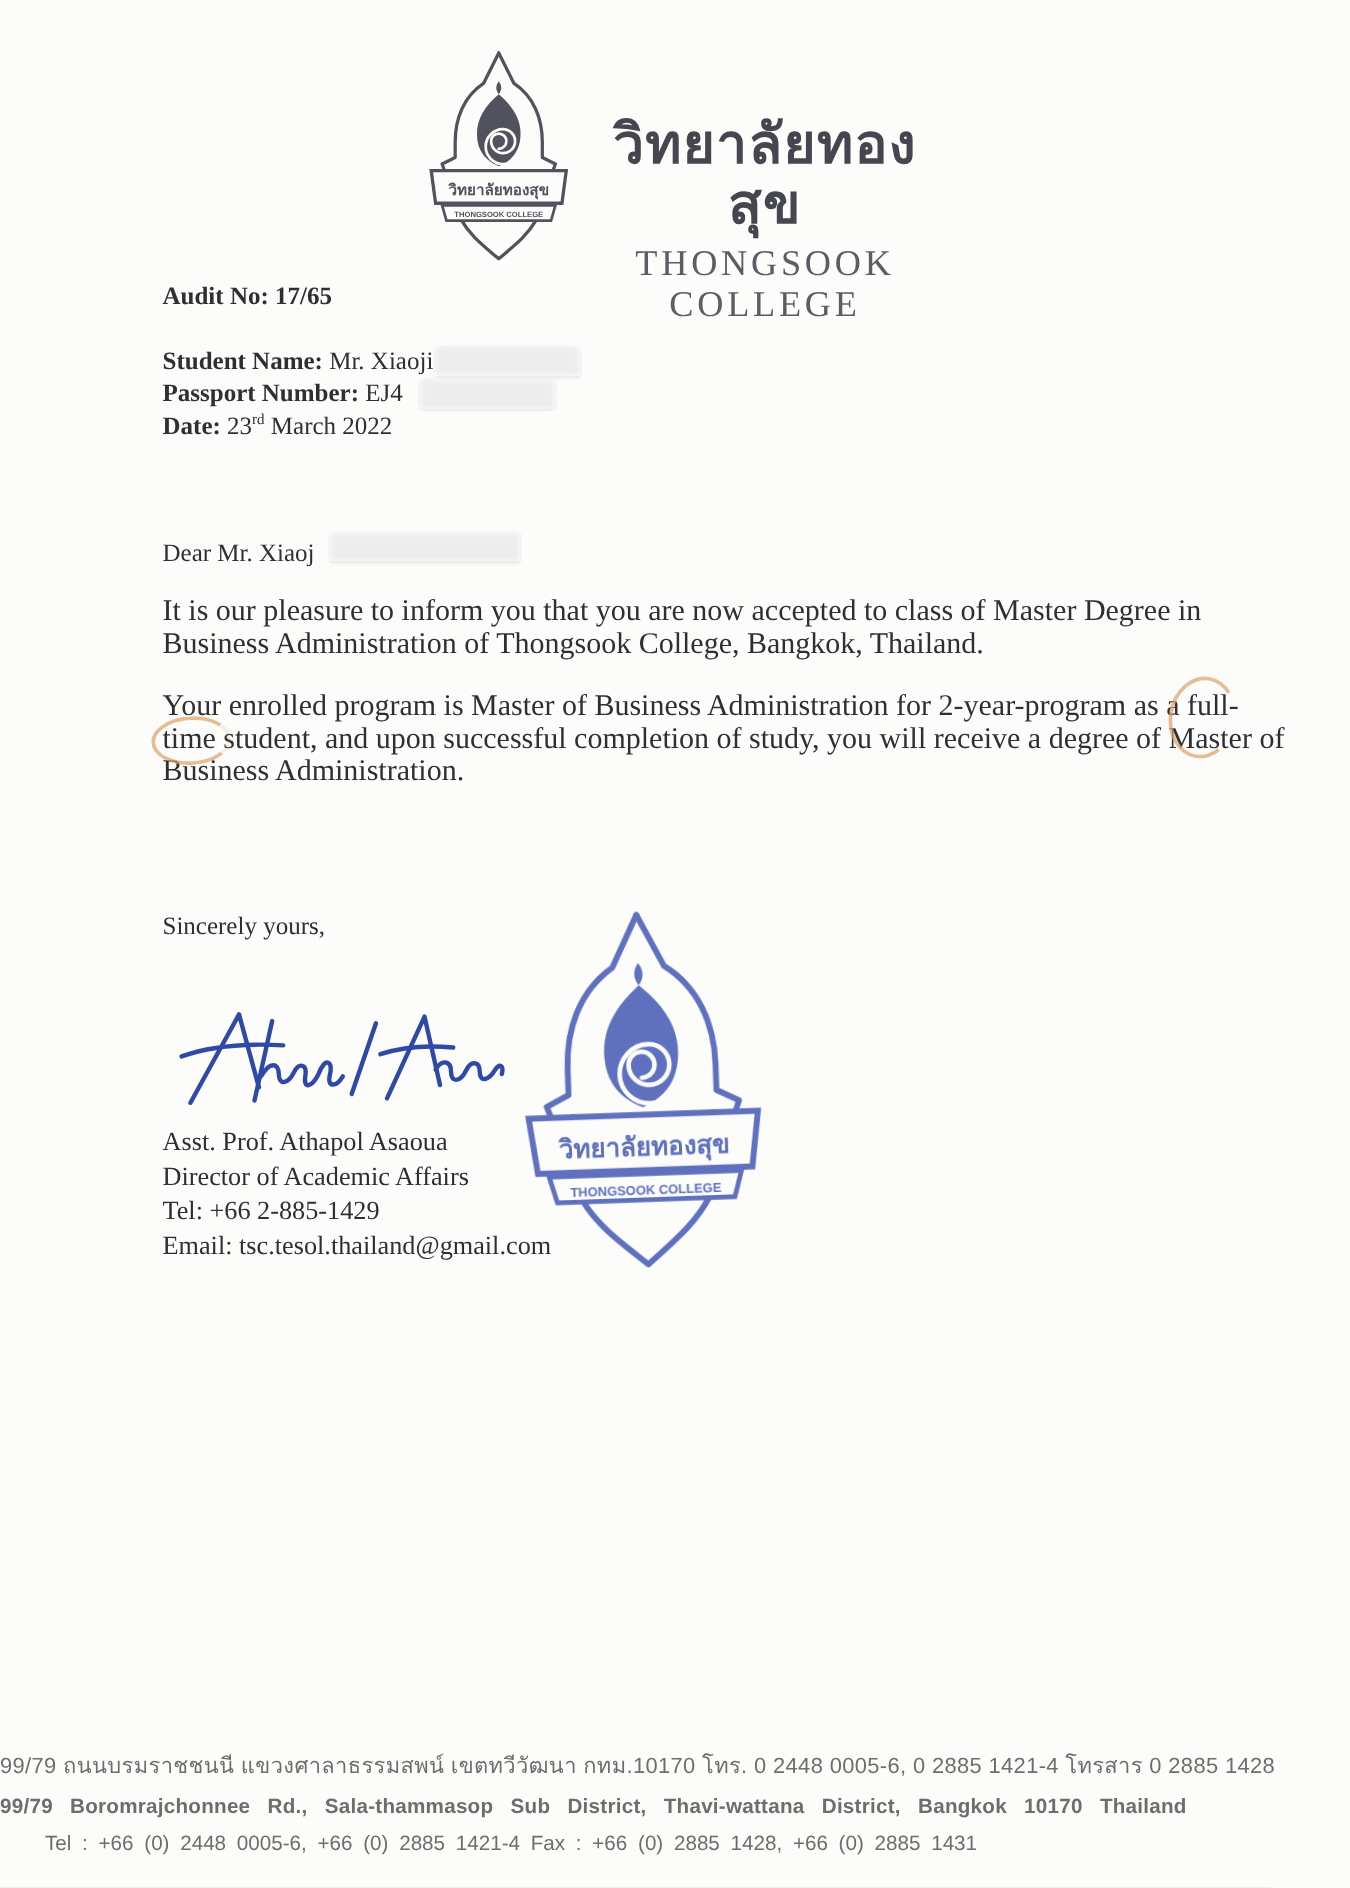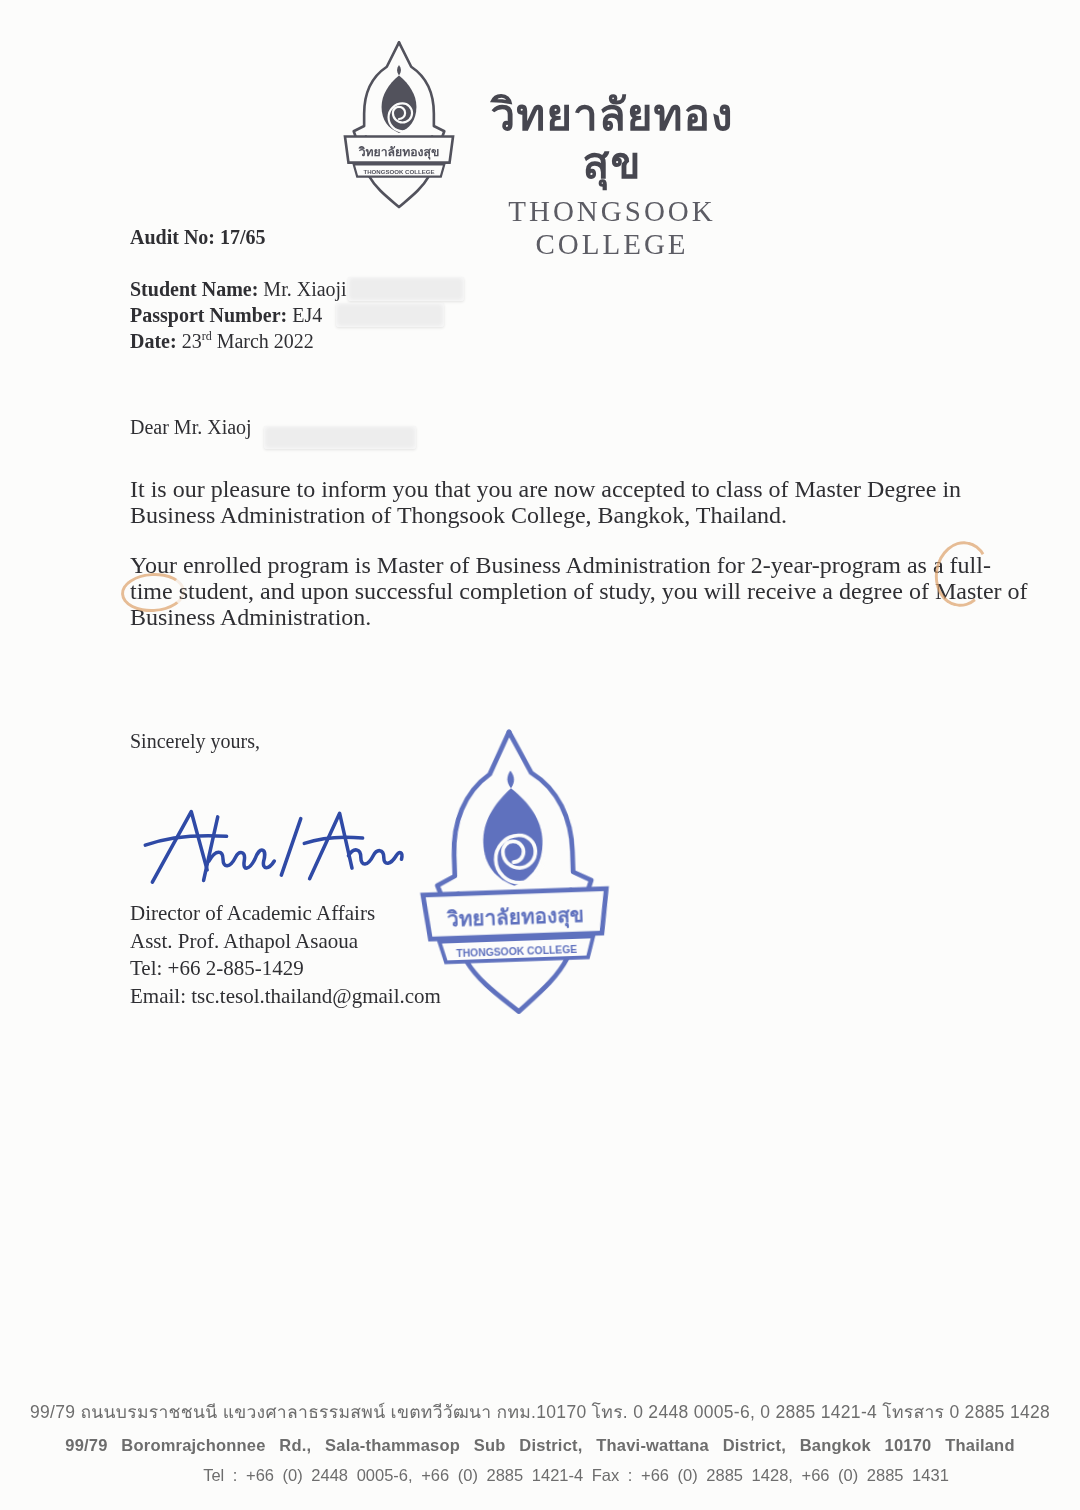--- a/index.html
+++ b/index.html
@@ -28,21 +28,21 @@
   .pen-o{left:-9px;top:-5px;width:58px;height:33px;transform:rotate(-3deg);border-right-color:rgba(221,159,102,.25);}
   
   .signature{position:absolute;left:140px;top:794px;width:265px;height:104px;color:#2f4aa6;}
   .signature svg{width:100%;height:100%;}
   .stamp{position:absolute;left:392px;top:726px;width:244px;height:296px;color:#4f63b8;
     transform:rotate(-2deg);opacity:.9;filter:blur(.3px);}
   .stamp svg{width:100%;height:100%;}
   .sig-block{position:absolute;left:130px;top:900px;font-size:21px;line-height:26.5px;}
   .sig-block div{margin-bottom:1px;}
   
-  .footer-line{position:absolute;left:0;width:100%;text-align:center;
+  .footer-line{position:absolute;left:0;width:100%;text-align:left;
     font-family:"Liberation Sans","DejaVu Sans",sans-serif;color:#6d6d6d;}
   .f-thai{top:1398px;font-size:17.5px;letter-spacing:.3px;}
   .f-eng{top:1436px;font-size:16.5px;word-spacing:9px;letter-spacing:.2px;font-weight:bold;}
   .f-tel{top:1466px;font-size:16.5px;word-spacing:4px;padding-left:36px;}
   .emblem-banner-text{font-family:"Liberation Sans",sans-serif;font-weight:bold;}
 </style>
 </head>
 <body>
 
 <div class="page">
@@ -83,21 +83,21 @@
     <span class="b">Passport Number:</span>
     <span>EJ4</span>
   </div>
   <div class="redact" style="left:336px;top:303px;width:108px;height:24px;"></div>
 
   <div class="line" style="top:328px;">
     <span class="b">Date:</span>
     <span><span>23</span><sup>rd</sup><span> March 2022</span></span>
   </div>
 
-  <div class="line" style="top:414px;">
+  <div class="line" style="top:430px;">
     <span>Dear Mr. Xiaoj</span>
   </div>
   <div class="redact" style="left:264px;top:426px;width:152px;height:23px;"></div>
 
   <div class="para" style="top:476px;">
     <span>It is our pleasure to inform you that you are now accepted to class of Master Degree in</span><br>
     <span>Business Administration of Thongsook College, Bangkok, Thailand.</span>
   </div>
 
   <div class="para" style="top:552px;">
@@ -137,22 +137,22 @@
       <path d="M70 30 C73 34 73 38 70 42 C67 38 67 34 70 30 Z" fill="currentColor"></path>
       <path d="M70 92 a7 7 0 1 0 -7 -7 a11 11 0 1 0 11 -11 a16 16 0 1 0 16 16" fill="none" stroke="#fcfcfb" stroke-width="2.5" stroke-linecap="round"></path>
       <polygon points="8,112 132,112 128,142 12,142" fill="#fcfcfb" stroke="currentColor" stroke-width="3.2"></polygon>
       <polygon points="18,144 122,144 118,158 22,158" fill="#fcfcfb" stroke="currentColor" stroke-width="2.6"></polygon>
       <text x="70" y="134" text-anchor="middle" font-size="14" fill="currentColor" class="emblem-banner-text">วิทยาลัยทองสุข</text>
       <text x="70" y="155" text-anchor="middle" font-size="7" fill="currentColor" class="emblem-banner-text">THONGSOOK COLLEGE</text>
     </svg>
   </div>
 
   <div class="sig-block">
+    <div>Asst. Prof. Athapol Asaoua</div>
     <div>Director of Academic Affairs</div>
-    <div>Asst. Prof. Athapol Asaoua</div>
     <div>Tel: +66 2-885-1429</div>
     <div>Email: tsc.tesol.thailand@gmail.com</div>
   </div>
 
   <div class="footer-line f-thai">99/79 ถนนบรมราชชนนี แขวงศาลาธรรมสพน์ เขตทวีวัฒนา กทม.10170 โทร. 0 2448 0005-6, 0 2885 1421-4 โทรสาร 0 2885 1428</div>
   <div class="footer-line f-eng">99/79 Boromrajchonnee Rd., Sala-thammasop Sub District, Thavi-wattana District, Bangkok 10170 Thailand</div>
   <div class="footer-line f-tel">Tel : +66 (0) 2448 0005-6, +66 (0) 2885 1421-4  Fax : +66 (0) 2885 1428, +66 (0) 2885 1431</div>
 
 </div>
 

